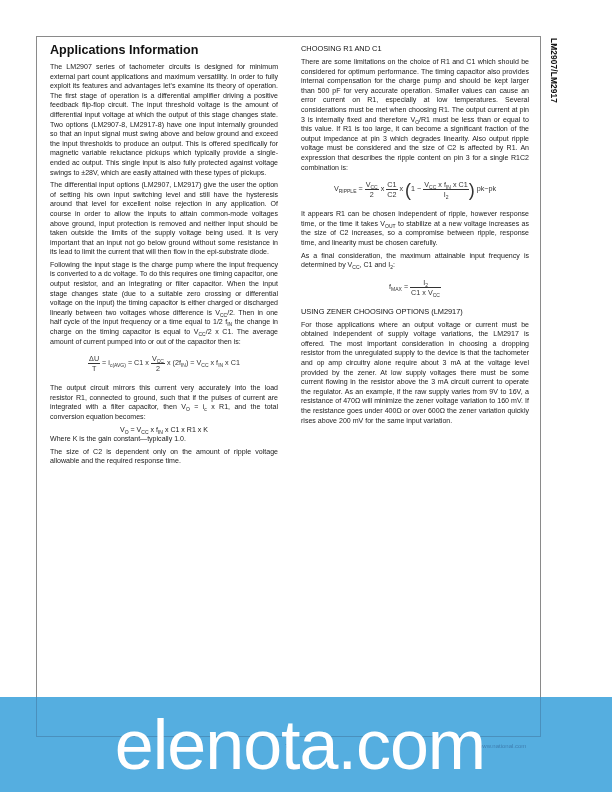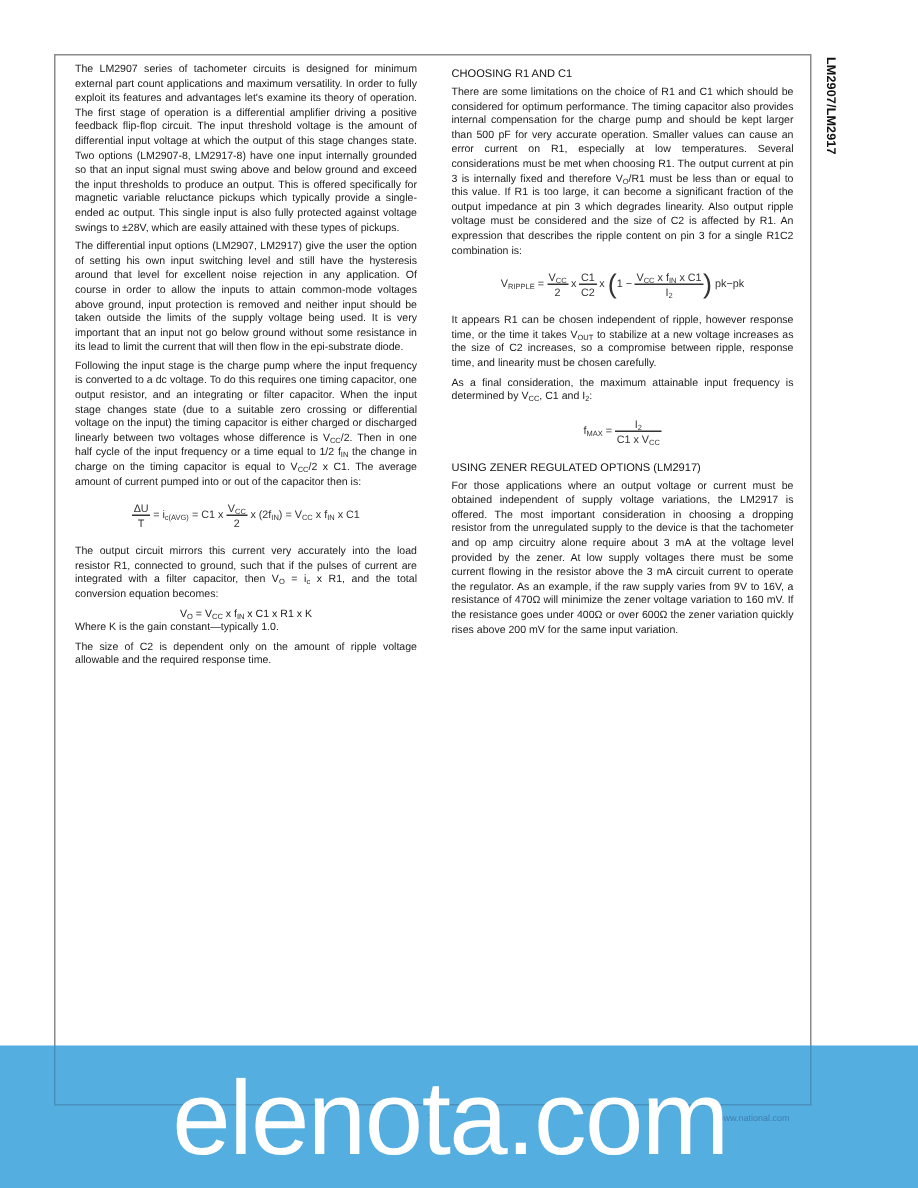--- a/index.html
+++ b/index.html
@@ -67,20 +67,21 @@
   }
 </style>
 </head>
 <body>
 
 <div class="frame"></div>
 
 <div class="side-label">LM2907/LM2917</div>
 
 <div class="col col-left">
+  <h1>Applications Information</h1>
   <p>The LM2907 series of tachometer circuits is designed for minimum external part count applications and maximum versatility. In order to fully exploit its features and advantages let's examine its theory of operation. The first stage of operation is a differential amplifier driving a positive feedback flip-flop circuit. The input threshold voltage is the amount of differential input voltage at which the output of this stage changes state. Two options (LM2907-8, LM2917-8) have one input internally grounded so that an input signal must swing above and below ground and exceed the input thresholds to produce an output. This is offered specifically for magnetic variable reluctance pickups which typically provide a single-ended ac output. This single input is also fully protected against voltage swings to ±28V, which are easily attained with these types of pickups.</p>
   <p>The differential input options (LM2907, LM2917) give the user the option of setting his own input switching level and still have the hysteresis around that level for excellent noise rejection in any application. Of course in order to allow the inputs to attain common-mode voltages above ground, input protection is removed and neither input should be taken outside the limits of the supply voltage being used. It is very important that an input not go below ground without some resistance in its lead to limit the current that will then flow in the epi-substrate diode.</p>
   <p><span>Following the input stage is the charge pump where the input frequency is converted to a dc voltage. To do this requires one timing capacitor, one output resistor, and an integrating or filter capacitor. When the input stage changes state (due to a suitable zero crossing or differential voltage on the input) the timing capacitor is either charged or discharged linearly between two voltages whose difference is V</span><sub>CC</sub><span>/2. Then in one half cycle of the input frequency or a time equal to 1/2 f</span><sub>IN</sub><span> the change in charge on the timing capacitor is equal to V</span><sub>CC</sub><span>/2 x C1. The average amount of current pumped into or out of the capacitor then is:</span></p>
 
   <div class="eq">
     <span class="frac"><span class="num">ΔU</span><span class="den">T</span></span><span> = i</span><sub>c(AVG)</sub><span> = C1 x </span><span class="frac"><span class="num"><span>V</span><sub>CC</sub></span><span class="den">2</span></span><span> x (2f</span><sub>IN</sub><span>) = V</span><sub>CC</sub><span> x f</span><sub>IN</sub><span> x C1</span>
   </div>
 
   <p><span>The output circuit mirrors this current very accurately into the load resistor R1, connected to ground, such that if the pulses of current are integrated with a filter capacitor, then V</span><sub>O</sub><span> = i</span><sub>c</sub><span> x R1, and the total conversion equation becomes:</span></p>
 
@@ -98,21 +99,21 @@
     <span>V</span><sub>RIPPLE</sub><span> = </span><span class="frac"><span class="num"><span>V</span><sub>CC</sub></span><span class="den">2</span></span><span> x </span><span class="frac"><span class="num">C1</span><span class="den">C2</span></span><span> x </span><span class="paren">(</span><span>1 − </span><span class="frac"><span class="num"><span>V</span><sub>CC</sub><span> x f</span><sub>IN</sub><span> x C1</span></span><span class="den"><span>I</span><sub>2</sub></span></span><span class="paren">)</span><span> pk−pk</span>
   </div>
 
   <p><span>It appears R1 can be chosen independent of ripple, however response time, or the time it takes V</span><sub>OUT</sub><span> to stabilize at a new voltage increases as the size of C2 increases, so a compromise between ripple, response time, and linearity must be chosen carefully.</span></p>
   <p><span>As a final consideration, the maximum attainable input frequency is determined by V</span><sub>CC</sub><span>, C1 and I</span><sub>2</sub><span>:</span></p>
 
   <div class="eq">
     <span>f</span><sub>MAX</sub><span> = </span><span class="frac"><span class="num"><span>I</span><sub>2</sub></span><span class="den"><span>C1 x V</span><sub>CC</sub></span></span>
   </div>
 
-  <h2 class="h-sp">USING ZENER REGULATED OPTIONS (LM2917)</h2>
+  <h2 class="h-sp">USING ZENER CHOOSING OPTIONS (LM2917)</h2>
   <p>For those applications where an output voltage or current must be obtained independent of supply voltage variations, the LM2917 is offered. The most important consideration in choosing a dropping resistor from the unregulated supply to the device is that the tachometer and op amp circuitry alone require about 3 mA at the voltage level provided by the zener. At low supply voltages there must be some current flowing in the resistor above the 3 mA circuit current to operate the regulator. As an example, if the raw supply varies from 9V to 16V, a resistance of 470Ω will minimize the zener voltage variation to 160 mV. If the resistance goes under 400Ω or over 600Ω the zener variation quickly rises above 200 mV for the same input variation.</p>
 </div>
 
 <div class="banner"></div>
 <div class="banner-frame"></div>
 <div class="page-num">7</div>
 <div class="footer-url">www.national.com</div>
 <div class="watermark">elenota.com</div>
 
 </body></html>

